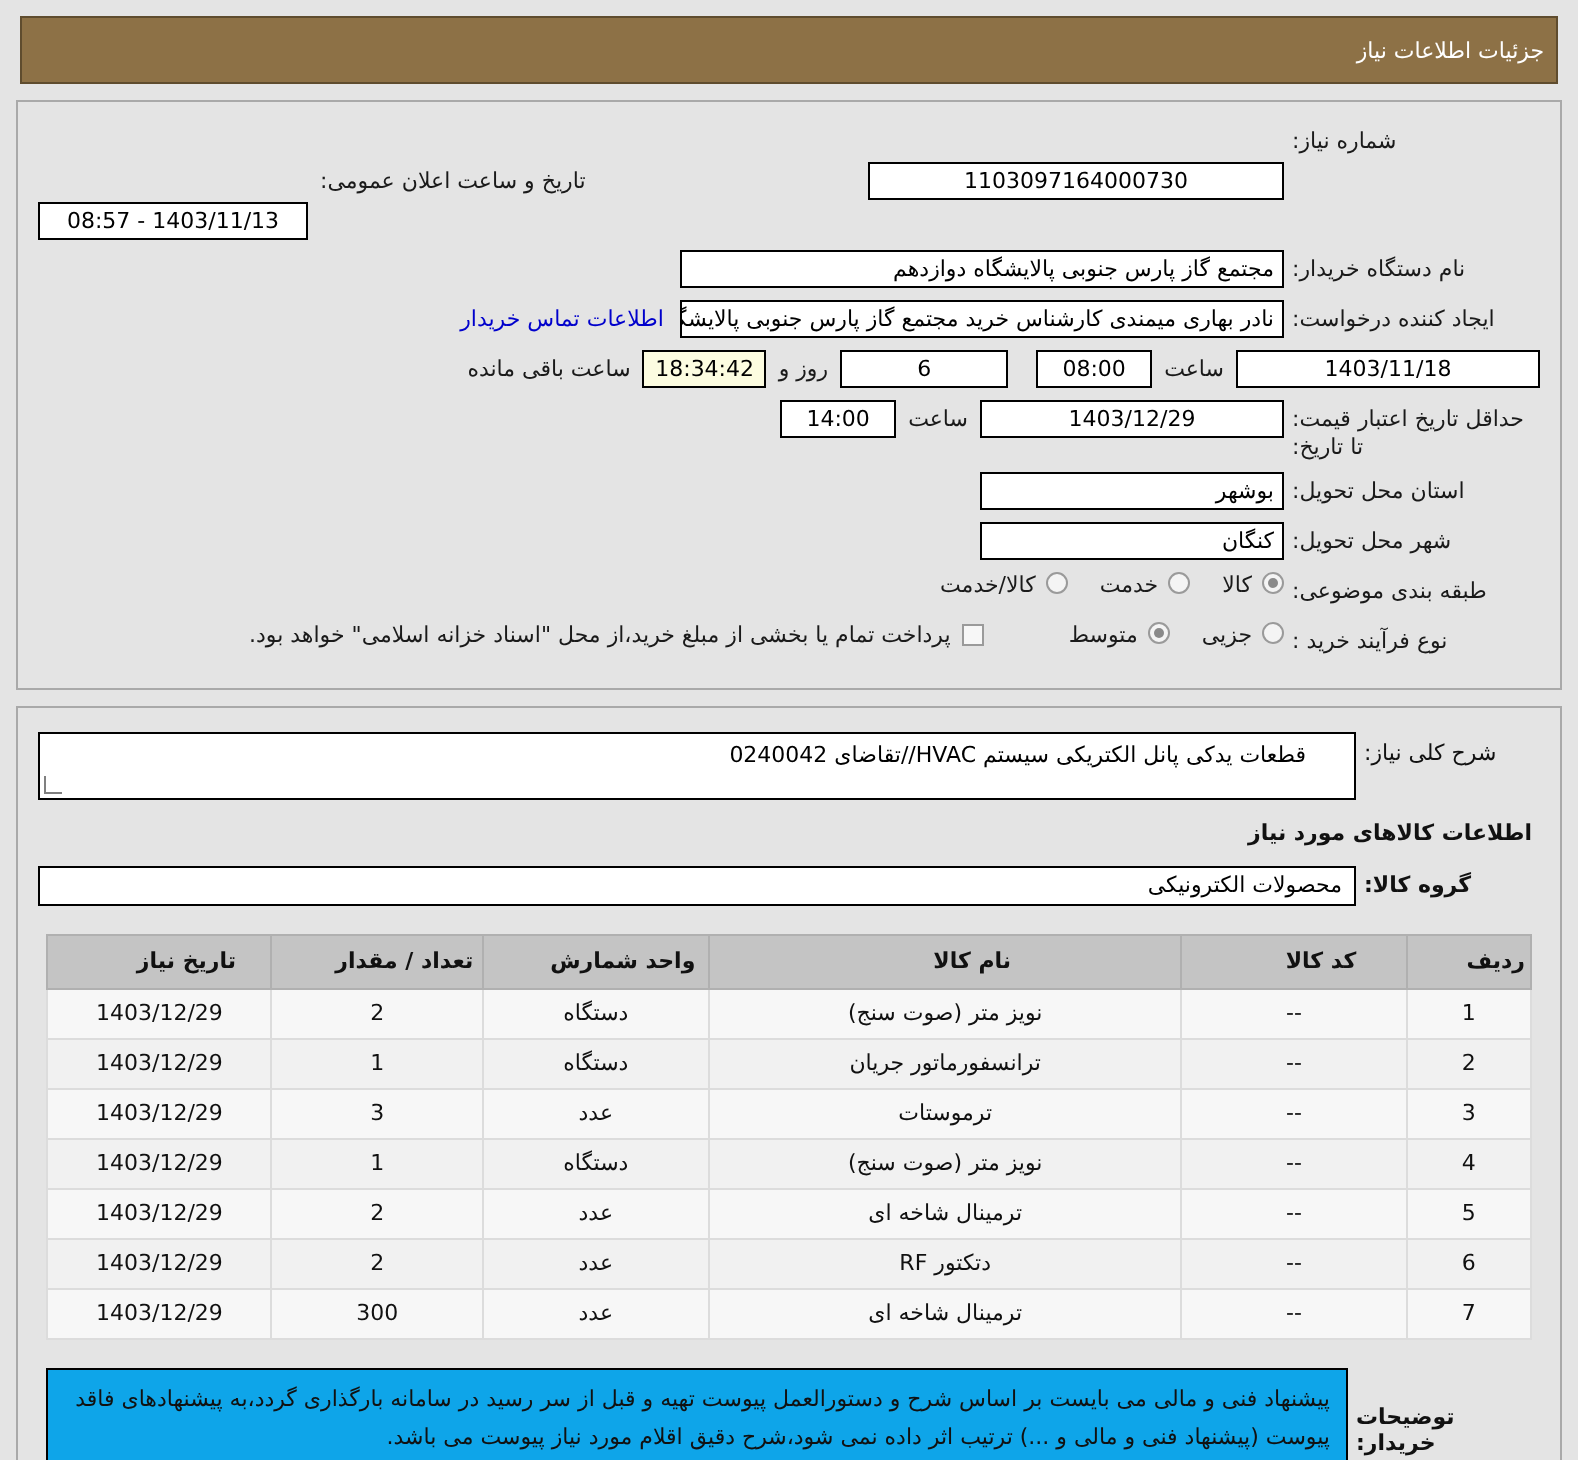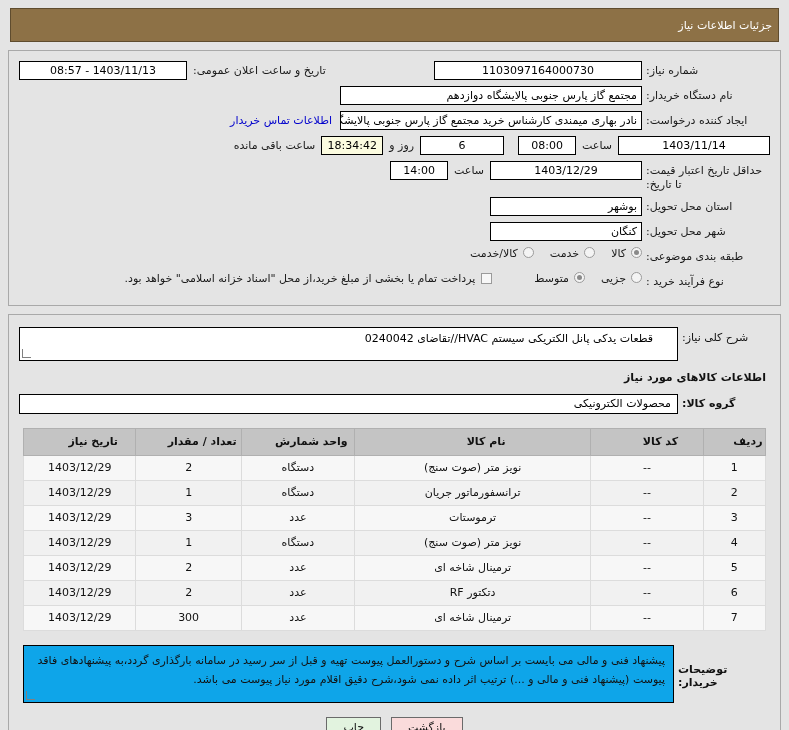--- a/index.html
+++ b/index.html
@@ -91,21 +91,21 @@
   .inp.cream { background: #fcfce0; }
 
   .w-need-no   { width: 208px; }
   .w-org       { width: 302px; }
   .w-creator   { width: 302px; }
   .w-date      { width: 152px; }
   .w-time      { width: 58px; }
   .w-days      { width: 84px; }
   .w-clock     { width: 62px; }
   .w-province  { width: 152px; }
-  .w-pubdate   { width: 168px; }
+  .w-pubdate   { width: 135px; margin-top: 40px; }
 
   .sep-txt {
     font-size: 11px;
     color: #1a1a1a;
     padding: 0 6px;
     white-space: nowrap;
   }
   .link {
     color: #0000cc;
     font-size: 11px;
@@ -366,21 +366,21 @@
   <div class="row">
     <div class="lbl">ایجاد کننده درخواست:</div>
     <div class="fields">
       <div class="inp rt w-creator">نادر بهاری میمندی کارشناس خرید مجتمع گاز پارس جنوبی  پالایشگاه دوازدهم</div>
       <a class="link">اطلاعات تماس خریدار</a>
     </div>
   </div>
 
   <div class="row">
     <div class="fields">
-      <div class="inp w-date">1403/11/14</div>
+      <div class="inp w-date">1403/11/18</div>
       <span class="sep-txt">ساعت</span>
       <div class="inp w-time">08:00</div>
       <div class="inp w-days" style="margin-right:14px;">6</div>
       <span class="sep-txt">روز و</span>
       <div class="inp cream w-clock">18:34:42</div>
       <span class="sep-txt">ساعت باقی مانده</span>
     </div>
   </div>
 
   <div class="row">

